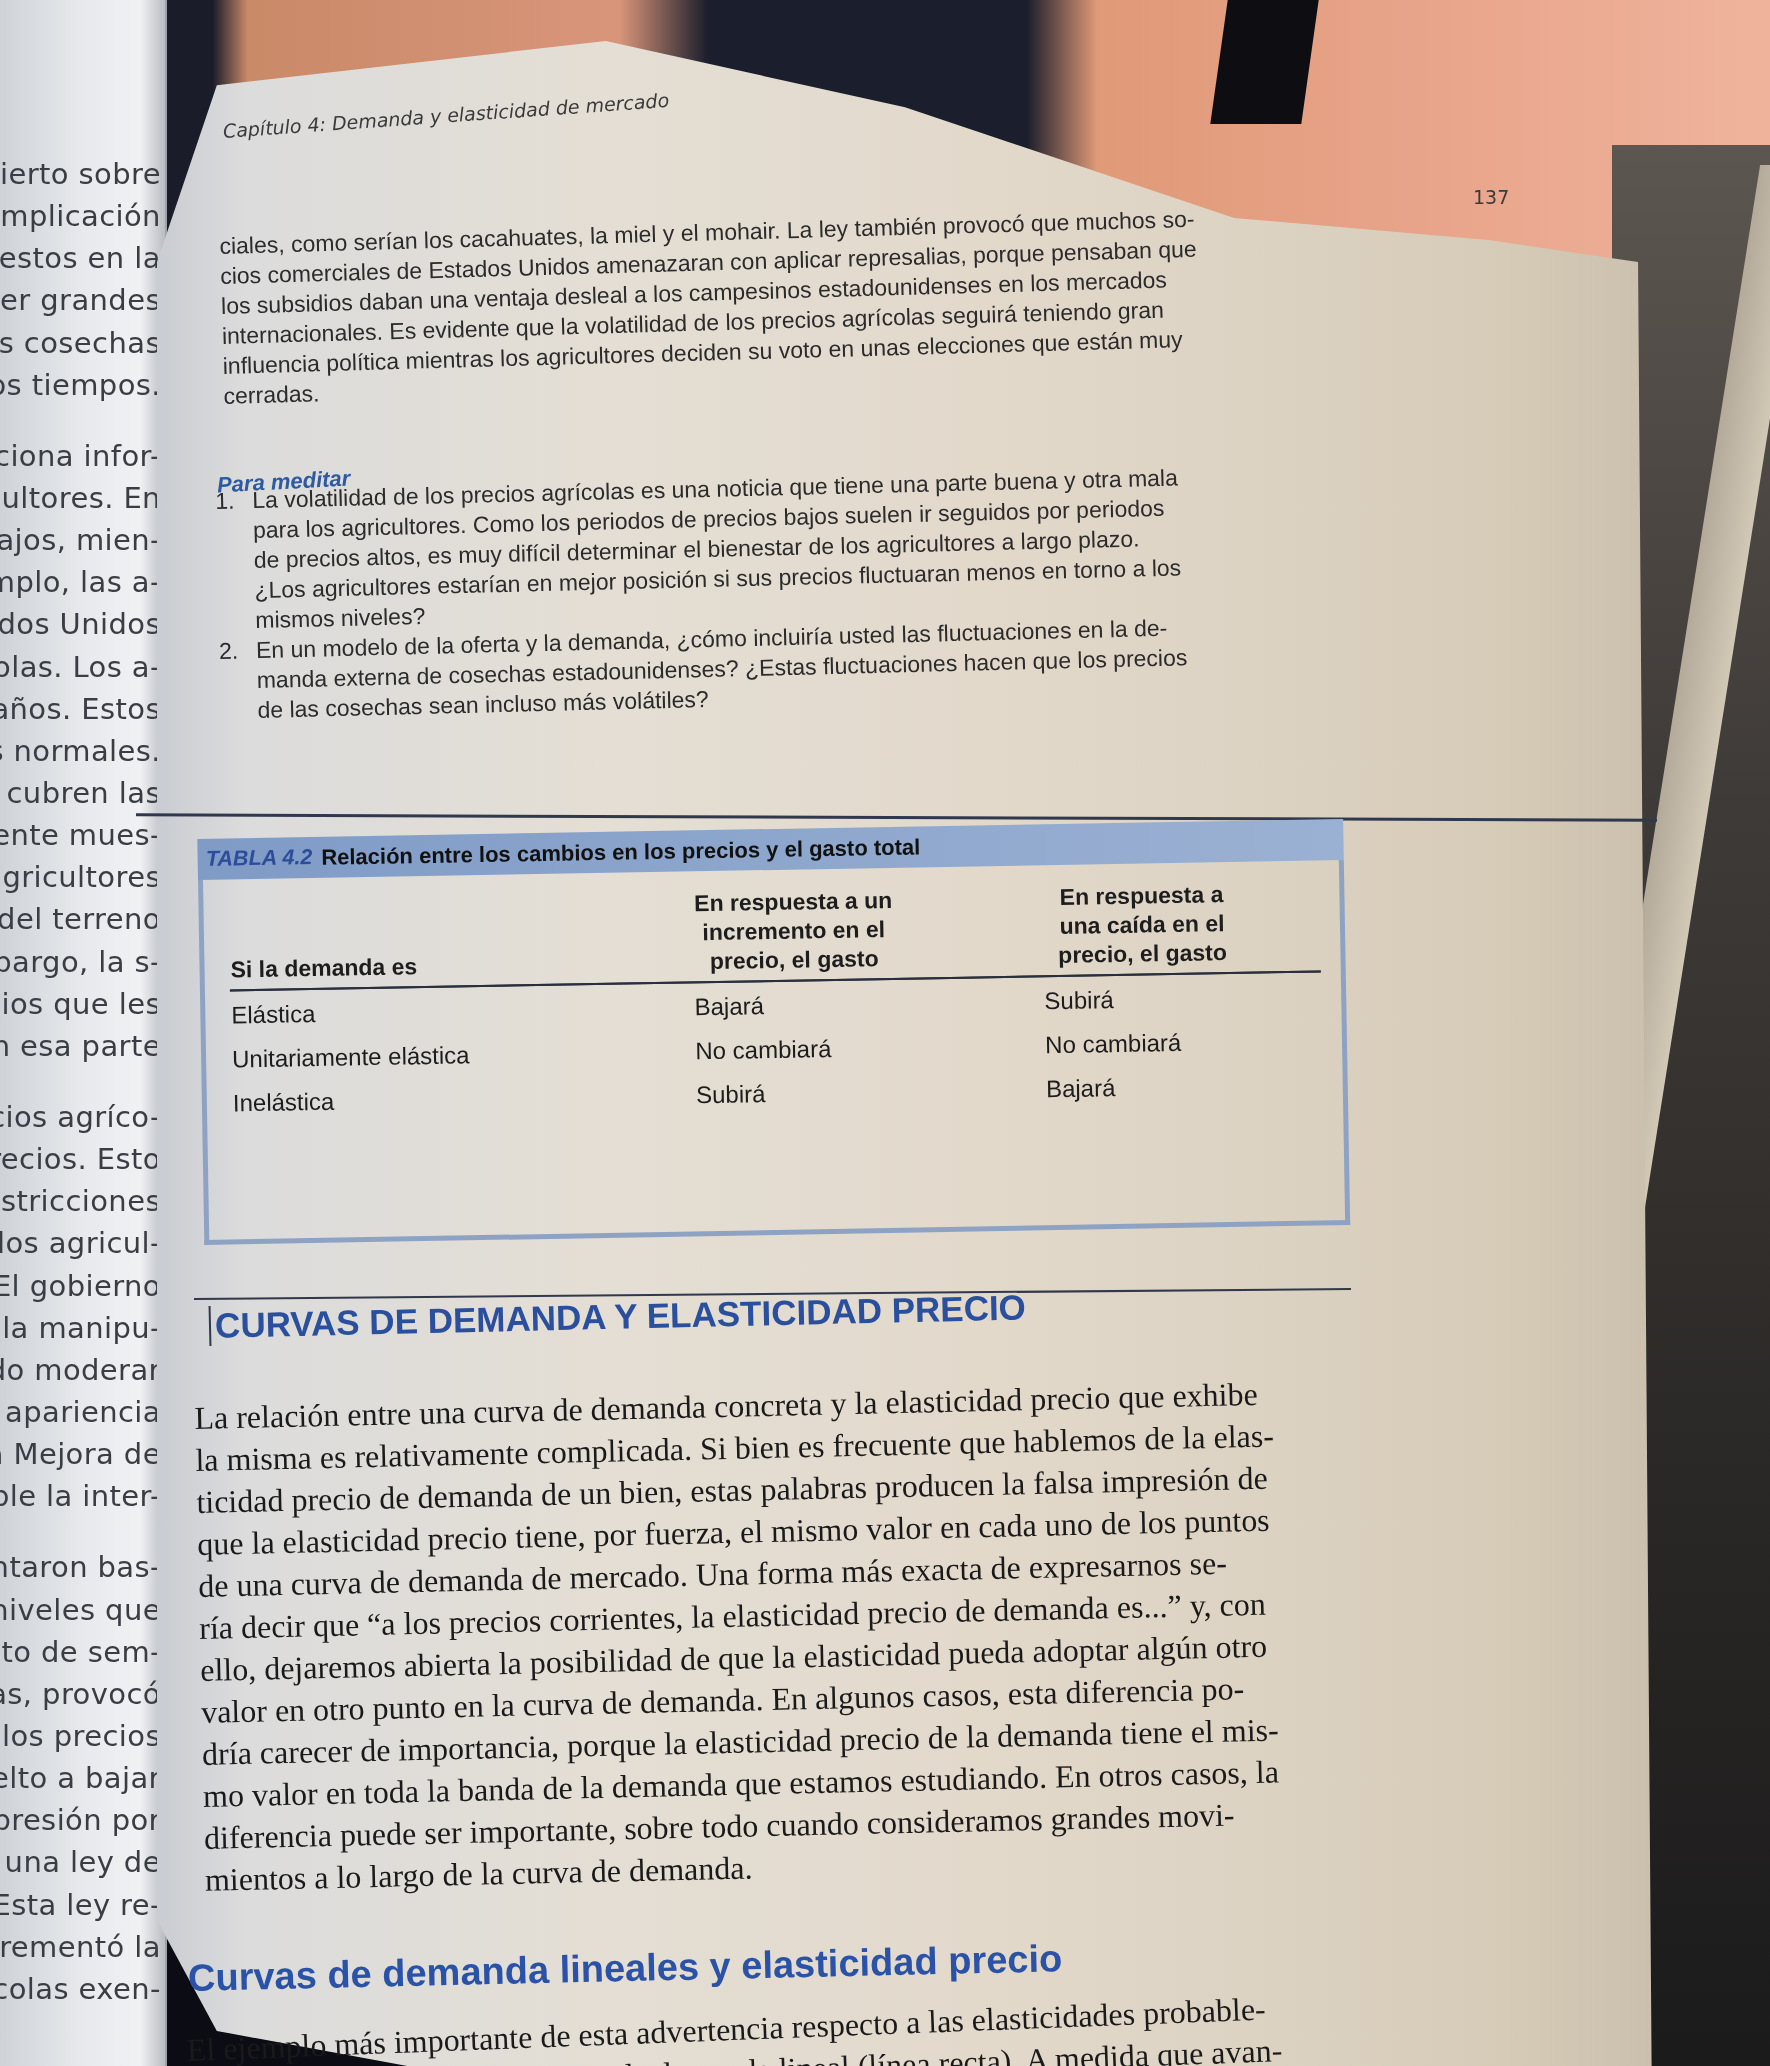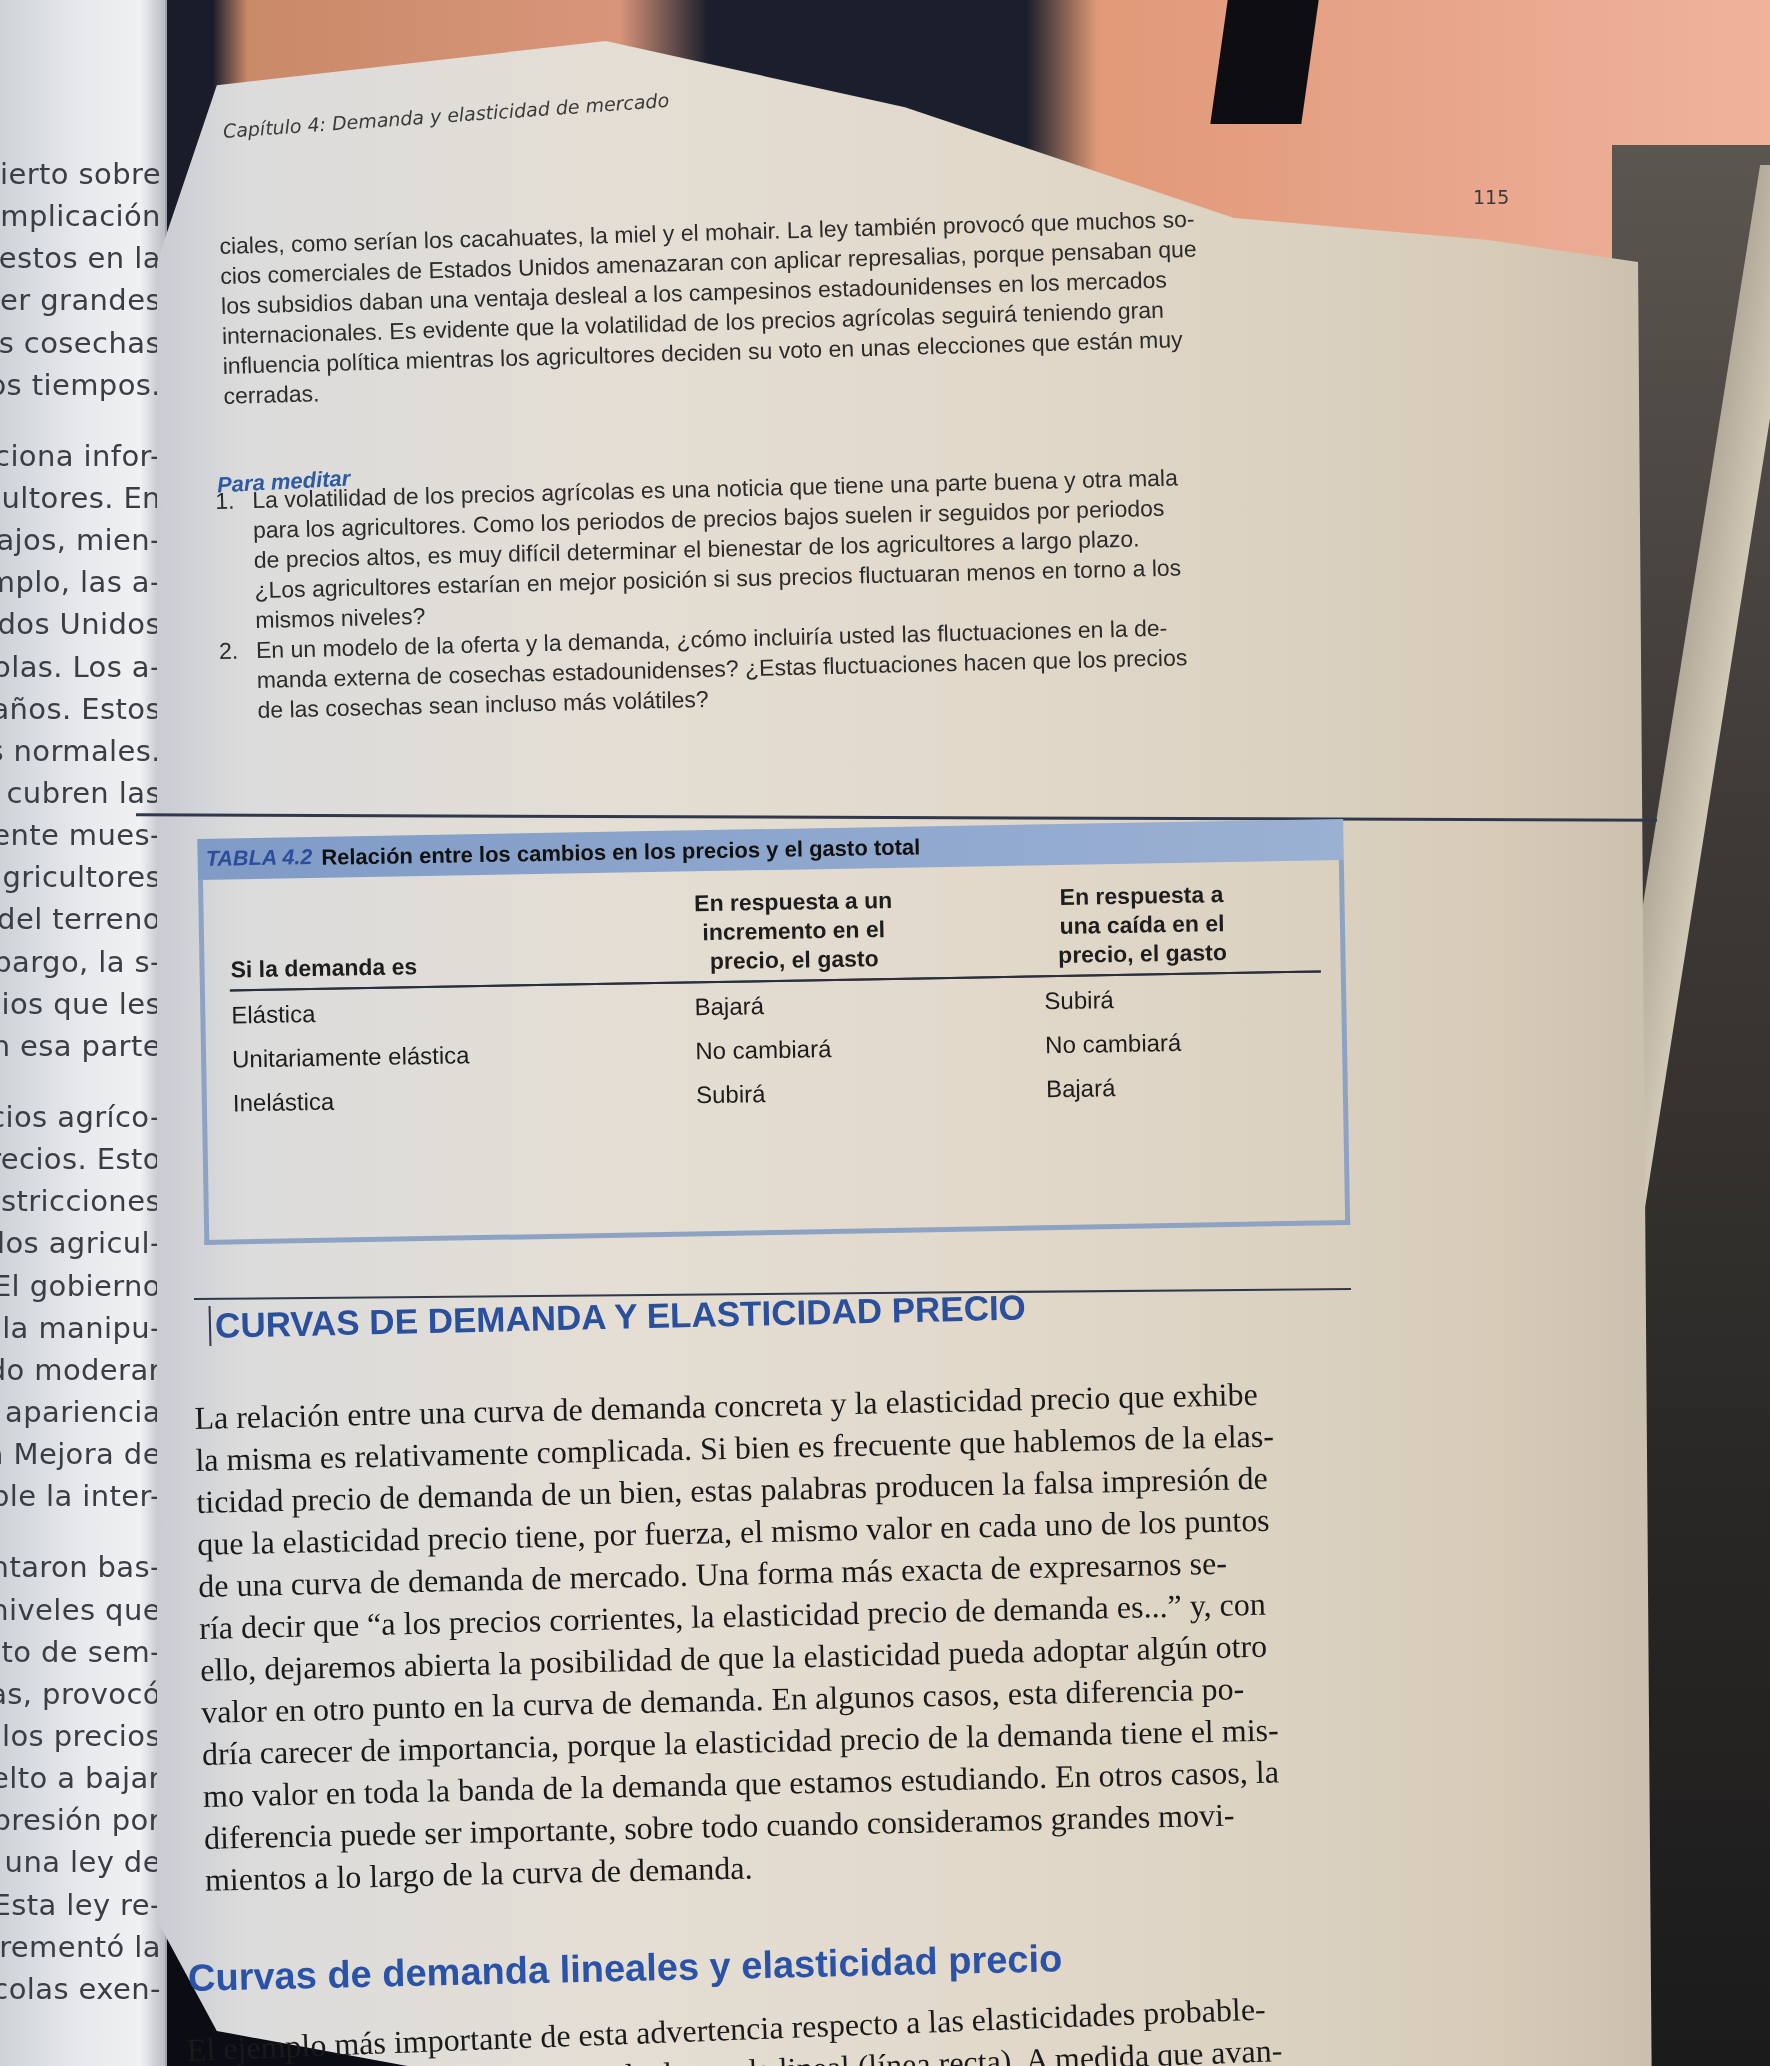--- a/index.html
+++ b/index.html
@@ -170,21 +170,21 @@
     <span class="lp-line" style="top: 1888px;">z años. Esta ley re-</span>
     <span class="lp-line" style="top: 1930px;">a ley incrementó la</span>
     <span class="lp-line" style="top: 1972px;">os agrícolas exen-</span>
   </div>
 
 <div class="page-edge"></div>
 <div class="page"></div>
 
 <div class="content">
   <div class="running-head">Capítulo 4: Demanda y elasticidad de mercado</div>
-  <div class="page-num">115</div>
+  <div class="page-num">137</div>
 
   <div class="sans-p p1">
     <span class="ln">ciales, como serían los cacahuates, la miel y el mohair. La ley también provocó que muchos so-</span>
     <span class="ln">cios comerciales de Estados Unidos amenazaran con aplicar represalias, porque pensaban que</span>
     <span class="ln">los subsidios daban una ventaja desleal a los campesinos estadounidenses en los mercados</span>
     <span class="ln">internacionales. Es evidente que la volatilidad de los precios agrícolas seguirá teniendo gran</span>
     <span class="ln">influencia política mientras los agricultores deciden su voto en unas elecciones que están muy</span>
     <span class="ln">cerradas.</span>
   </div>
 

